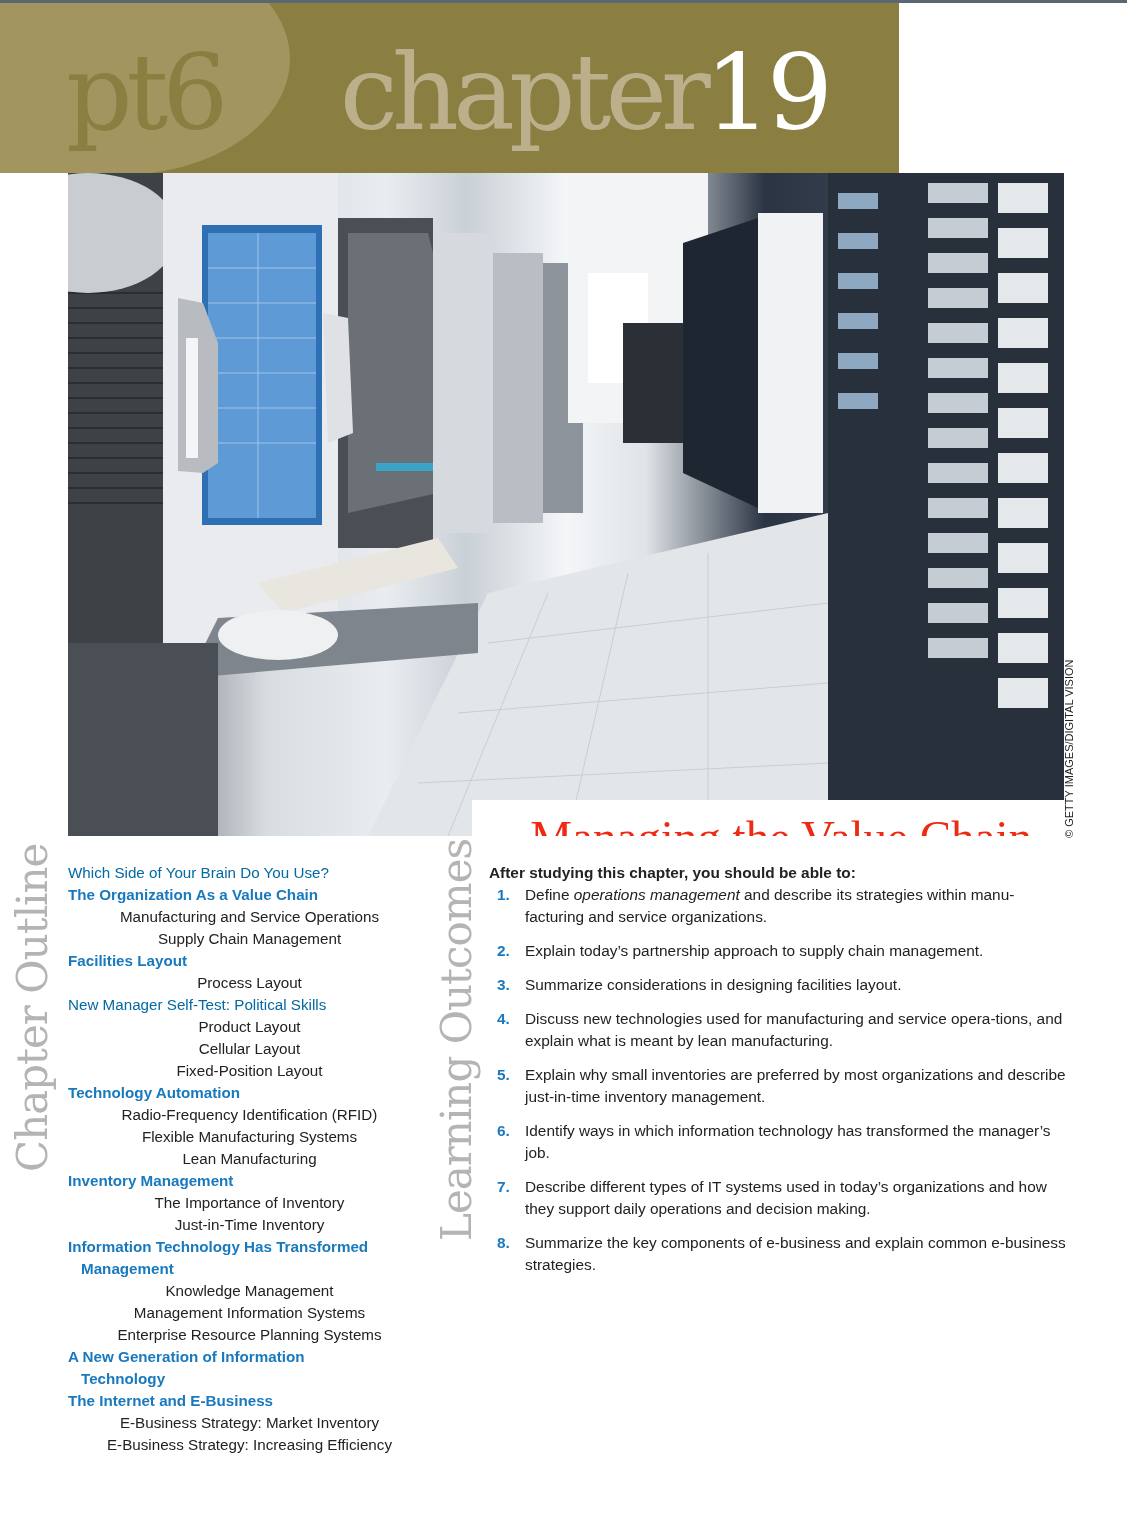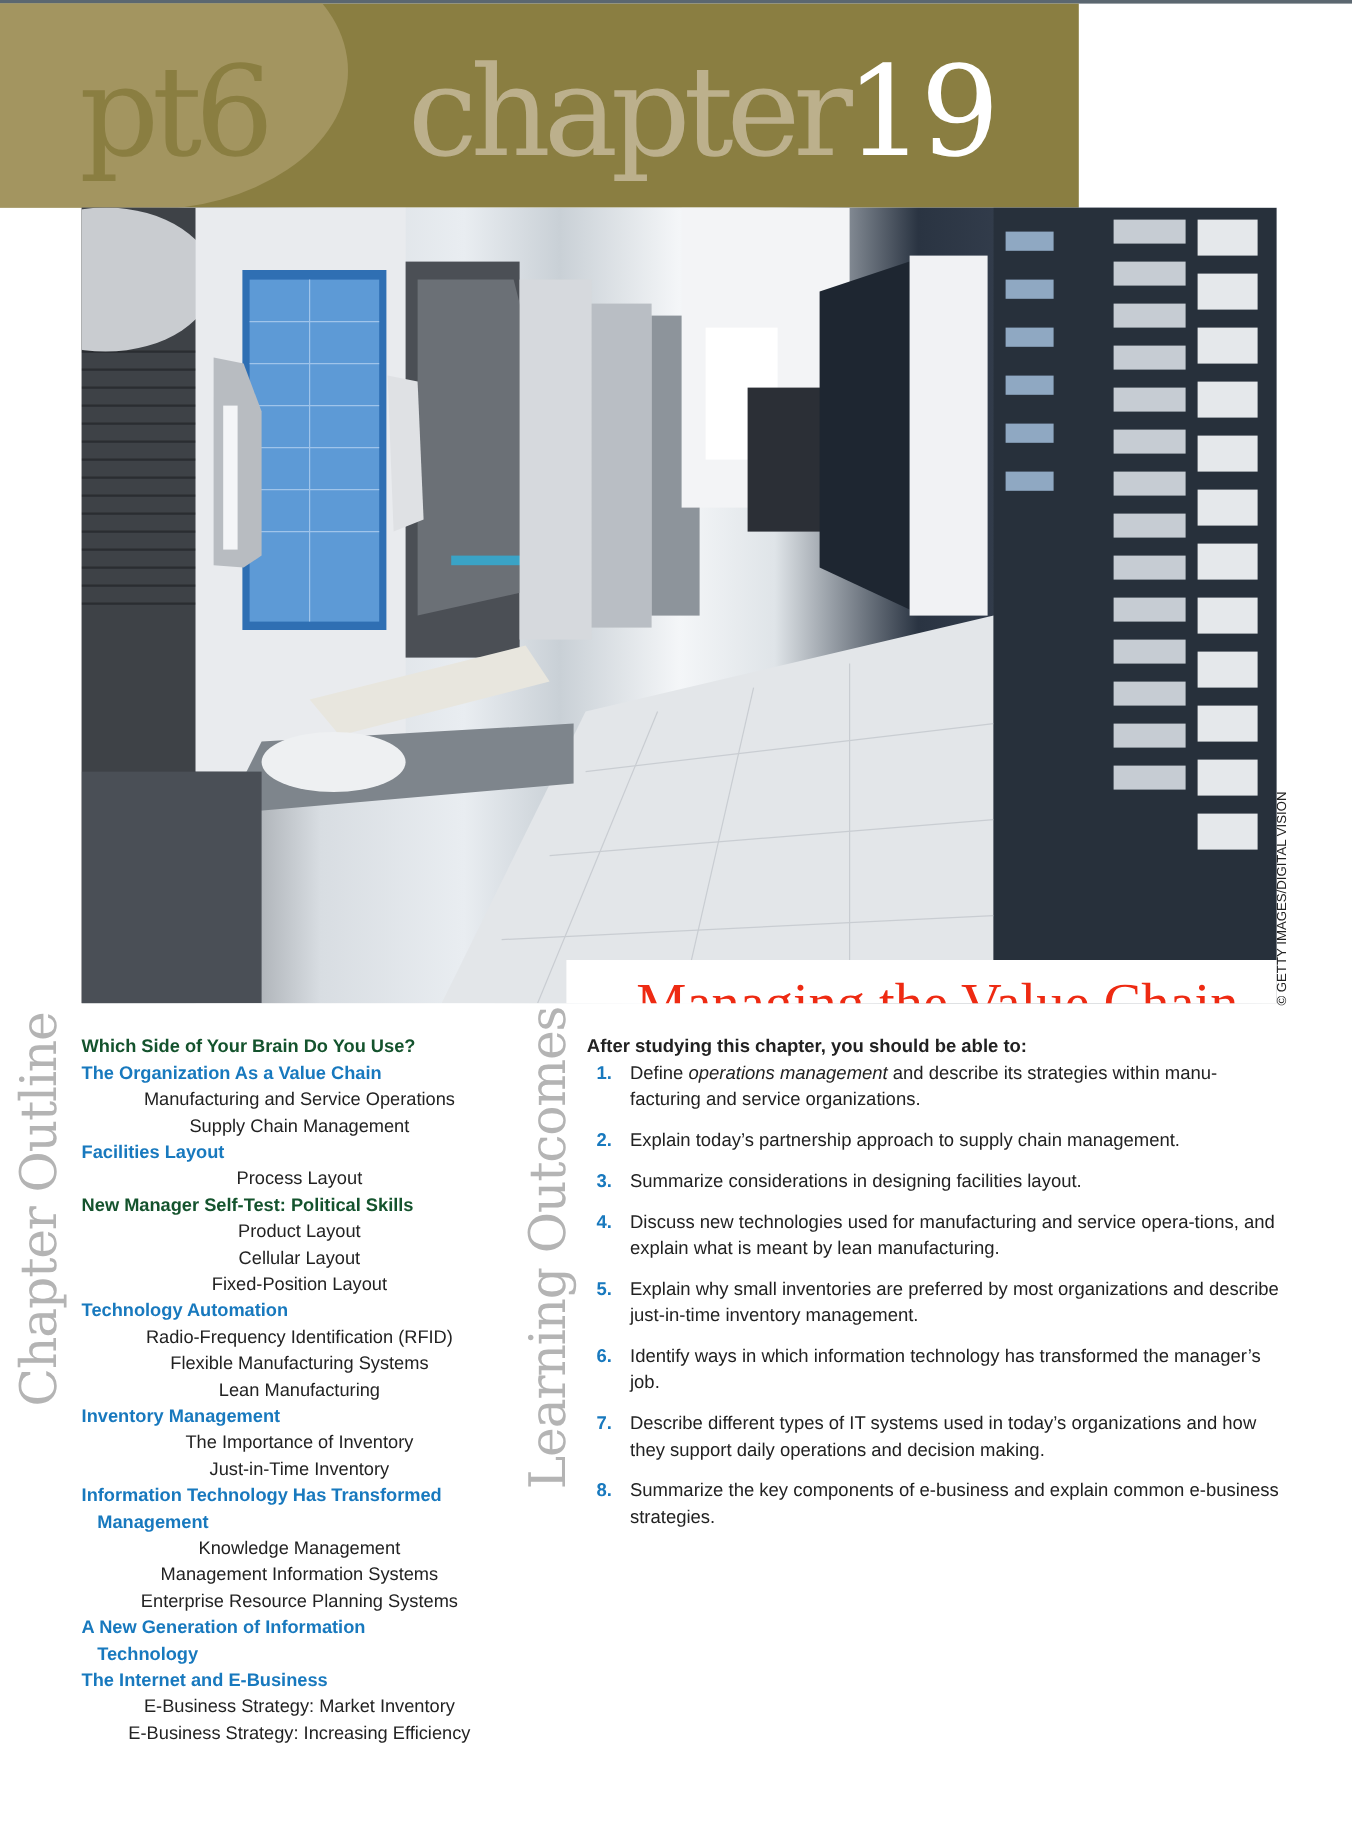--- a/index.html
+++ b/index.html
@@ -28,21 +28,21 @@
                  white-space:nowrap; font-size:11px; color:#222; font-family:"Liberation Sans", sans-serif; }
 
   .side-title { position:absolute; white-space:nowrap; font-family:"DejaVu Serif", serif; color:#b4b4b4;
                 font-size:42px; transform-origin:0 0; transform:rotate(-90deg); letter-spacing:-1px; }
   .side-outline { left:8px; top:1172px; }
   .side-learning { left:432px; top:1241px; }
 
   .outline { position:absolute; left:68px; top:862px; width:350px; font-size:15.2px; line-height:22px; }
   .outline .row { display:block; white-space:nowrap; }
   .outline .h-blue { color:#1879be; font-weight:bold; }
-  .outline .h-olive { color:#14532d; font-weight:bold; }
+  .outline .h-olive { color:#0369a1; font-weight:normal; }
   .outline .sub { color:#222; padding-left:13px;text-align:center; }
   .outline .cont { padding-left:13px; }
 
   .outcomes { position:absolute; left:489px; top:862px; width:590px; font-size:15.4px; color:#222; }
   .outcomes .intro { font-weight:bold; line-height:22px; margin-bottom:0; }
   .outcomes .item { position:relative; padding-left:36px; line-height:22px; margin-bottom:12px; }
   .outcomes .num { position:absolute; left:8px; top:0; color:#1879be; font-weight:bold; }
 </style>
 </head>
 <body>

